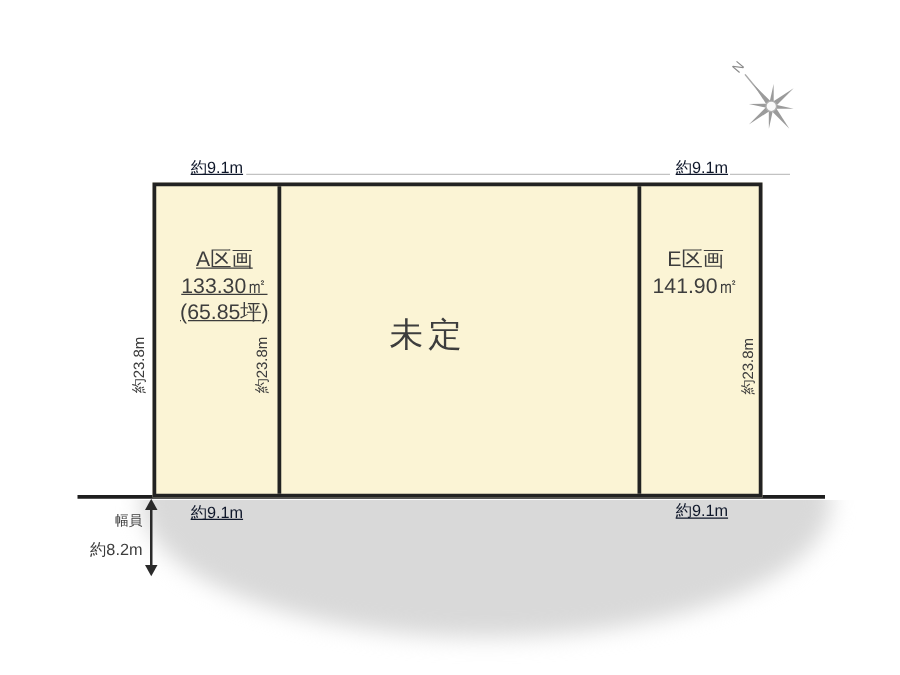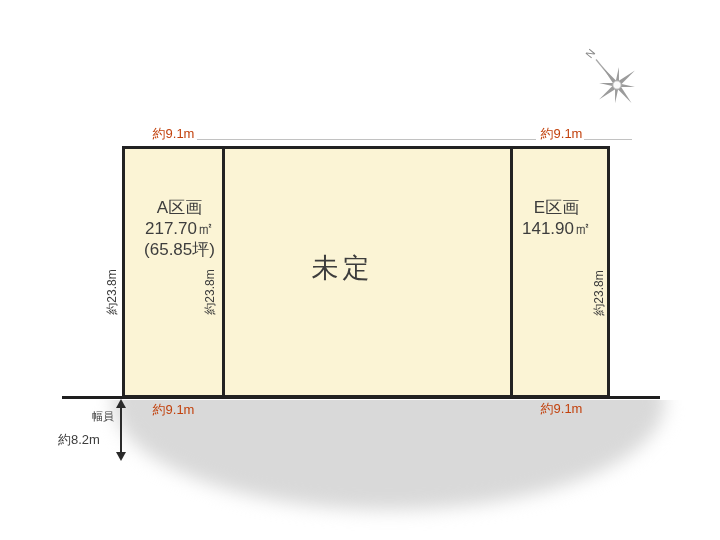--- a/index.html
+++ b/index.html
@@ -12,38 +12,38 @@
   .road-ellipse{position:absolute;left:113px;top:-108px;width:552px;height:218px;
     background:#d9d9d9;border-radius:50%;filter:blur(9px);}
   
   .plot{position:absolute;left:122px;top:146px;width:488px;height:252px;
     background:#fbf4d5;border:3px solid #222222;box-sizing:border-box;}
   .divider{position:absolute;top:149px;width:3px;height:246px;background:#222222;}
   .road-line{position:absolute;left:62px;top:396px;width:598px;height:3px;background:#1e1e1e;}
   .dim-line{position:absolute;top:139px;height:1px;background:#c2c2c2;}
   
   .parcel-label{position:absolute;text-align:center;font-size:17px;line-height:21px;color:#3d3d3d;}
-  .parcel-a{left:122px;top:197px;width:115px;}
+  .parcel-a{left:122px;top:197px;width:115px;text-decoration:underline;}
   .parcel-e{left:513px;top:197px;width:87px;}
   .center-label{position:absolute;left:225px;top:250px;width:235px;text-align:center;
     font-size:27px;letter-spacing:4px;color:#3d3d3d;}
   
-  .dim{position:absolute;font-size:13px;color:#c2410c;text-align:center;white-space:nowrap;}
+  .dim{position:absolute;font-size:13px;color:#0f172a;text-align:center;white-space:nowrap;text-decoration:underline;}
   .dim-top-left{left:122px;top:125px;width:103px;}
   .dim-top-right{left:513px;top:125px;width:97px;}
   .dim-bottom-left{left:122px;top:401px;width:103px;}
   .dim-bottom-right{left:513px;top:400px;width:97px;}
   .dim-vert{position:absolute;font-size:12px;color:#3d3d3d;white-space:nowrap;
     transform:translate(-50%,-50%) rotate(-90deg);}
   .depth-left{left:112px;top:292px;}
   .depth-middle{left:210px;top:292px;}
   .depth-right{left:599px;top:293px;}
   
   .road-label{position:absolute;left:60px;top:409px;width:54px;text-align:right;font-size:11px;}
-  .road-width{position:absolute;left:58px;top:431px;width:56px;text-align:left;font-size:13px;}
+  .road-width{position:absolute;left:58px;top:431px;width:56px;text-align:right;font-size:13px;}
   .arrow-line{position:absolute;left:120px;top:404px;width:2px;height:48px;background:#2a2a2a;}
   .arrow-head{position:absolute;width:0;height:0;border-left:5px solid transparent;
     border-right:5px solid transparent;}
   .arrow-up{left:116px;top:399px;border-bottom:9px solid #2a2a2a;}
   .arrow-down{left:116px;top:452px;border-top:9px solid #2a2a2a;}
   
   .compass{position:absolute;left:580px;top:40px;width:76px;height:76px;}
 </style>
 </head>
 <body>
@@ -57,21 +57,21 @@
 
   <div class="plot"></div>
   <div class="divider" style="left:222px;"></div>
   <div class="divider" style="left:510px;"></div>
 
   <div class="dim-line" style="left:197px;width:339px;"></div>
   <div class="dim-line" style="left:584px;width:48px;"></div>
 
   <div class="parcel-label parcel-a">
     <div>A区画</div>
-    <div>217.70㎡</div>
+    <div>133.30㎡</div>
     <div>(65.85坪)</div>
   </div>
 
   <div class="center-label">未定</div>
 
   <div class="parcel-label parcel-e">
     <div>E区画</div>
     <div>141.90㎡</div>
   </div>
 

